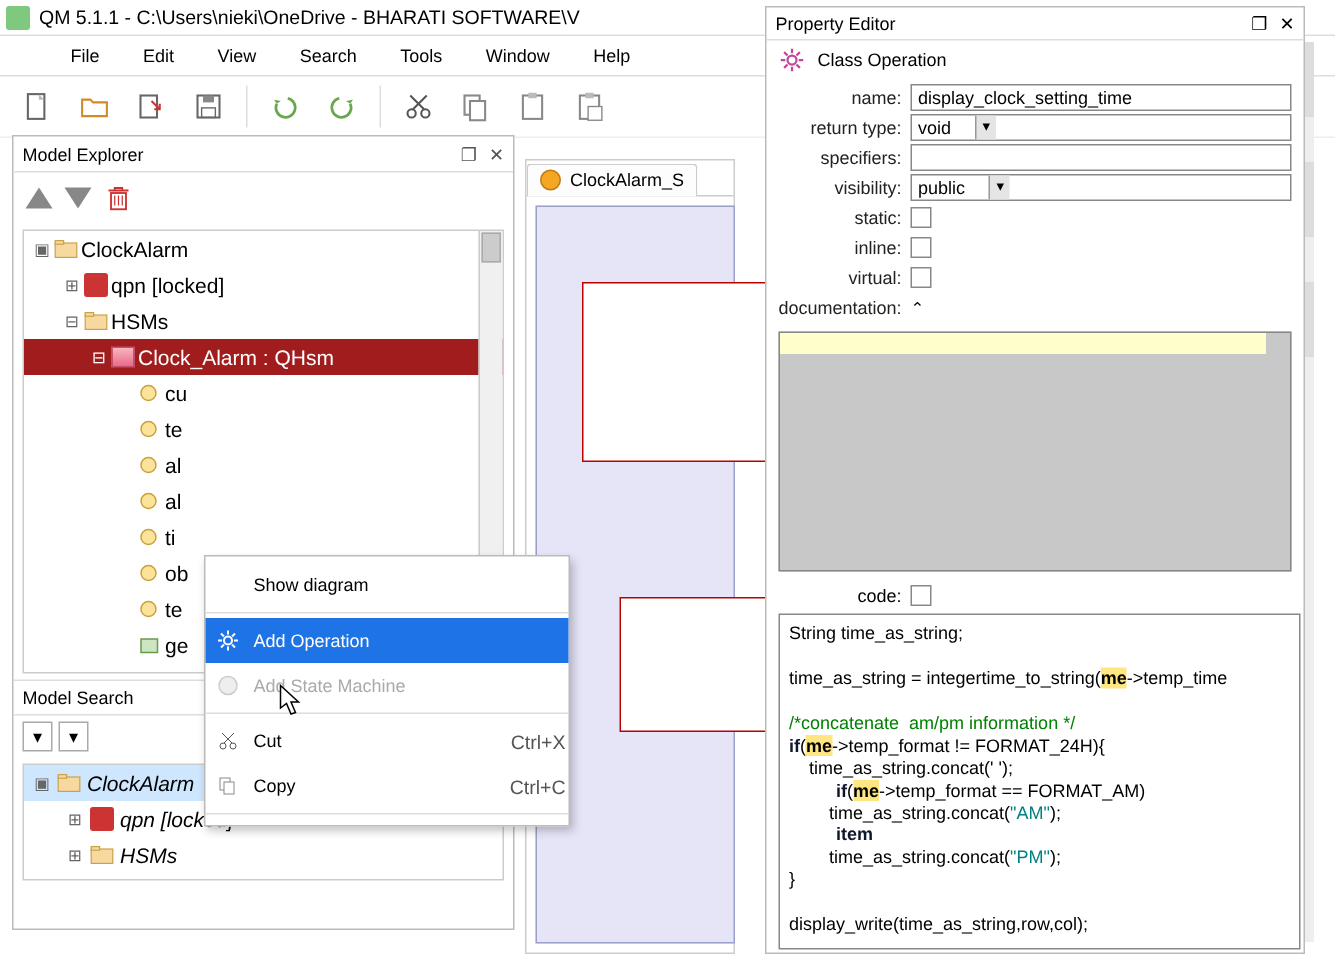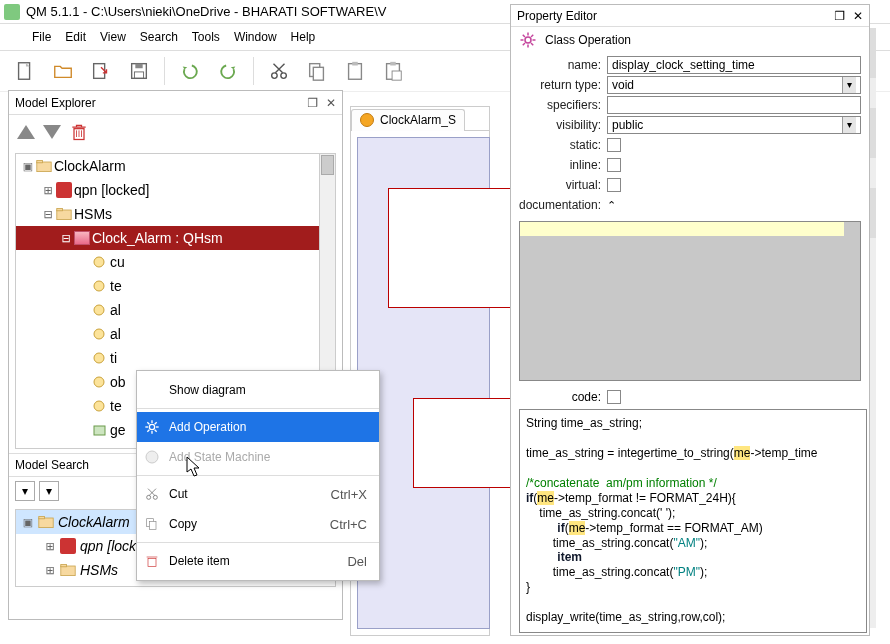--- a/index.html
+++ b/index.html
@@ -4,21 +4,21 @@
 <style>
   * { box-sizing: border-box; font-family: "Segoe UI", Tahoma, sans-serif; font-size: 12px; }
   html, body { margin: 0; padding: 0; }
   body { width: 890px; height: 644px; position: relative; background: #fff; overflow: hidden; }
 
   .title-bar { height: 24px; background: #fff; border-bottom: 1px solid #ddd; display: flex; align-items: center; padding: 0 4px; }
   .title-bar .logo { width: 16px; height: 16px; background: #7fc97f; border-radius: 2px; margin-right: 6px; display: inline-block; }
   .title-bar .title { font-size: 13px; }
 
   .menu-bar { height: 26px; display: flex; align-items: center; gap: 14px; padding: 0 10px 0 32px; font-size: 14px; }
-  .menu-bar span { cursor: default; }
+  .menu-bar span { cursor: default; margin-left: 15px; }
 
   .tool-bar { height: 42px; border-top: 1px solid #ddd; border-bottom: 1px solid #eee; display: flex; align-items: center; padding: 0 8px; gap: 4px; }
   .tool-btn { width: 34px; height: 34px; border: 1px solid transparent; display: flex; align-items: center; justify-content: center; border-radius: 3px; }
   .tool-btn svg { width: 22px; height: 22px; }
   .tool-sep { width: 1px; height: 28px; background: #ddd; margin: 0 4px; }
 
   .left-pane { position: absolute; left: 8px; top: 90px; width: 335px; height: 530px; border: 1px solid #bbb; background: #fff; }
   .pane-header { height: 24px; border-bottom: 1px solid #ddd; display: flex; align-items: center; padding: 0 6px; font-size: 13px; justify-content: space-between; }
   .pane-header .ctrls { display: flex; gap: 8px; font-size: 14px; color: #555; }
   .pane-tools { height: 34px; display: flex; align-items: center; gap: 8px; padding: 0 8px; }
@@ -48,50 +48,50 @@
 
   .center-pane { position: absolute; left: 350px; top: 106px; width: 140px; height: 530px; border: 1px solid #ccc; }
   .tab-strip { height: 24px; display: flex; align-items: center; border-bottom: 1px solid #ccc; }
   .tab { height: 22px; margin-top: 2px; border: 1px solid #ccc; border-bottom: none; background: #fdfdfd; display: flex; align-items: center; padding: 0 8px; gap: 6px; border-radius: 3px 3px 0 0; }
   .tab .dot { width: 14px; height: 14px; border-radius: 50%; background: #f5a623; border: 1px solid #c27b10; }
   .diagram-bg { position: absolute; left: 6px; top: 30px; right: -1px; bottom: 6px; background: #e5e5f7; border: 1px solid #9aa0c8; }
   .sm-box { position: absolute; background: #fff; border: 1px solid #b00; }
 
   
   .ctx-menu { position: absolute; left: 136px; top: 370px; width: 244px; background: #fff; border: 1px solid #bbb; box-shadow: 2px 3px 6px rgba(0,0,0,0.25); z-index: 50; padding: 4px 0; }
-  .ctx-row { height: 30px; display: flex; align-items: center; padding: 0 12px 0 6px; gap: 8px; font-size: 14px; }
+  .ctx-row { height: 30px; display: flex; align-items: center; padding: 0 2px 0 6px; gap: 8px; font-size: 14px; }
   .ctx-row .mi { width: 18px; height: 18px; display: flex; align-items: center; justify-content: center; }
   .ctx-row .lbl { flex: 1; }
   .ctx-row .sc { color: #555; font-size: 13px; }
   .ctx-row.disabled { color: #aaa; }
   .ctx-row.hl { background: #1e74e6; color: #fff; }
   .ctx-sep { height: 1px; background: #ddd; margin: 3px 0; }
 
   
   .right-pane { position: absolute; left: 510px; top: 4px; width: 360px; height: 632px; border: 1px solid #bbb; background: #fff; display: flex; flex-direction: column; }
   .prop-header { height: 22px; display: flex; align-items: center; justify-content: space-between; padding: 0 6px; font-size: 13px; border-bottom: 1px solid #ddd; }
   .prop-top { display: flex; align-items: center; height: 26px; padding: 4px 8px; gap: 8px; }
   .gear-icon { width: 18px; height: 18px; }
   .prop-form { padding: 2px 8px; }
   .prop-row { display: flex; align-items: center; height: 20px; }
   .prop-row label { width: 82px; text-align: right; margin-right: 6px; font-size: 12px; color: #222; }
   .prop-row input[type=text], .prop-row .sel { flex: 1; height: 18px; border: 1px solid #888; font-size: 12px; padding: 0 4px; background: #fff; }
-  .prop-row .sel { display: flex; align-items: center; justify-content: space-between; }
+  .prop-row .sel { display: flex; align-items: center; justify-content: flex-start; gap: 16px; }
   .prop-row .sel .arrow { width: 14px; text-align: center; background: #e5e5e5; border-left: 1px solid #999; height: 100%; line-height: 16px; font-size: 10px; }
   .prop-row .chk { width: 14px; height: 14px; border: 1px solid #888; background: #fff; }
   .prop-doc { margin: 4px 8px 0 8px; height: 160px; border: 1px solid #888; background: #c8c8c8; position: relative; }
   .prop-doc .doc-inner { position: absolute; left: 0; top: 0; right: 16px; height: 14px; background: #ffffcc; }
   .code-label-row { display: flex; align-items: center; height: 20px; padding: 0 8px; margin-top: 6px; }
   .code-label-row label { width: 82px; text-align: right; margin-right: 6px; }
   .code-label-row .collapse { width: 14px; height: 14px; border: 1px solid #888; }
   .code-box { margin: 2px 2px 2px 8px; flex: 1; border: 1px solid #888; background: #fff; font-family: Consolas, monospace; font-size: 13px; padding: 6px; white-space: pre; overflow: hidden; line-height: 1.15; }
   .kw { color: #0f172a; font-weight: bold; }
   .cm { color: #008000; }
   .str { color: #008080; }
-  .me { background: #ffe680; font-weight: normal; }
+  .me { background: #ffe680; font-weight: bold; }
 
   .cursor { position: absolute; width: 16px; height: 22px; z-index: 60; pointer-events: none; }
 
   
   .far-right { position: absolute; left: 870px; top: 28px; width: 6px; height: 600px; background: #eee; }
   .far-right .seg { width: 100%; background: #ddd; margin-bottom: 30px; height: 50px; }
 
 </style>
 </head>
 <body>
@@ -390,30 +390,20 @@
     <span class="mi">
         <svg width="16" height="16" viewBox="0 0 24 24">
           <rect x="4" y="4" width="10" height="12" fill="none" stroke="#888"></rect>
           <rect x="8" y="8" width="10" height="12" fill="#fff" stroke="#888"></rect>
         </svg>
       </span>
     <span class="lbl">Copy</span>
     <span class="sc">Ctrl+C</span>
   </div>
   <div class="ctx-sep"></div>
-  <div class="ctx-row">
-    <span class="mi">
-        <svg width="16" height="16" viewBox="0 0 24 24">
-          <rect x="6" y="8" width="12" height="12" fill="none" stroke="#c33"></rect>
-          <path d="M4 6 h16" stroke="#c33"></path>
-        </svg>
-      </span>
-    <span class="lbl">Delete item</span>
-    <span class="sc">Del</span>
-  </div>
 </div>
 
 <svg class="cursor" style="left:186px; top:456px;" viewBox="0 0 16 22">
   <path d="M1 1 L1 16 L5 13 L8 20 L11 19 L8 12 L13 12 Z" fill="#fff" stroke="#000" stroke-width="1"></path>
 </svg>
 
 <div class="right-pane">
   <div class="prop-header">
     <span>Property Editor</span>
     <span class="ctrls" style="display:flex; gap:8px;">

